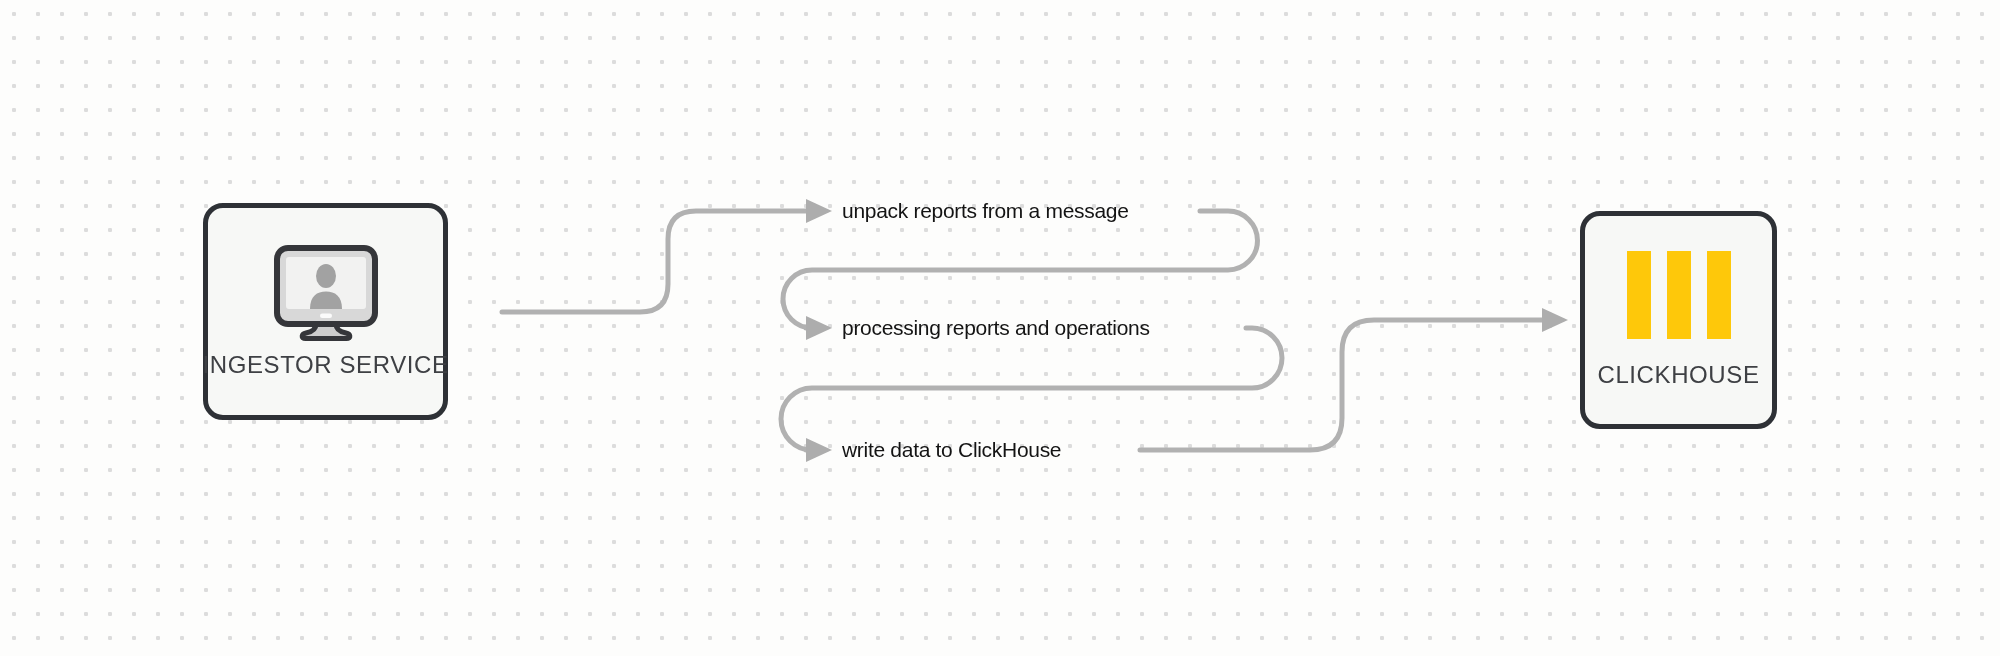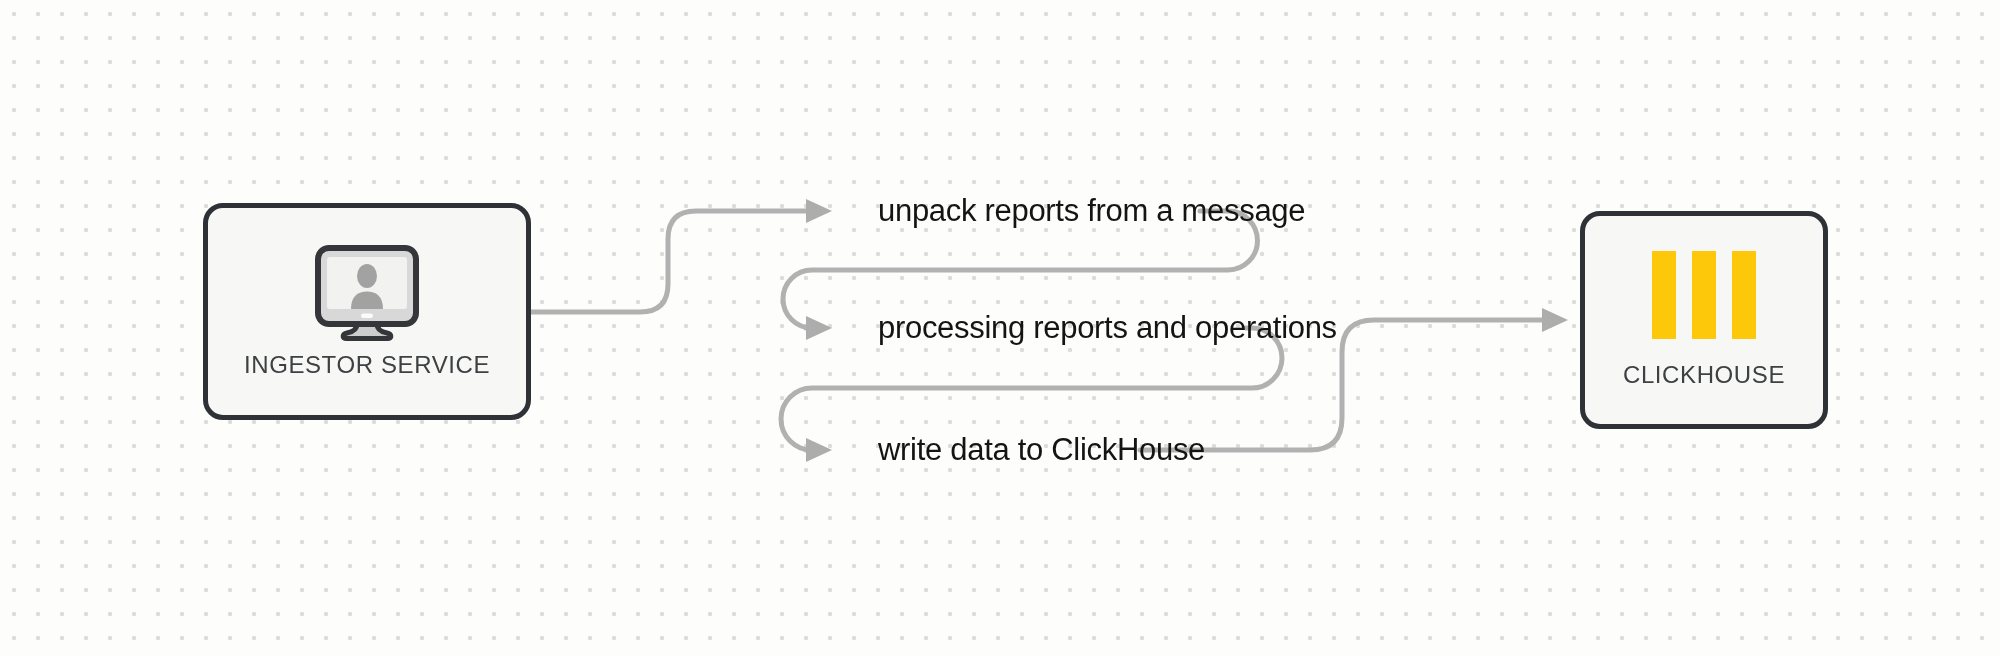--- a/index.html
+++ b/index.html
@@ -34,36 +34,36 @@
     position: absolute;
     box-sizing: border-box;
     background: #f7f8f6;
     border: 5px solid #2e3136;
     border-radius: 20px;
     display: flex;
     flex-direction: column;
     align-items: center;
     justify-content: center;
   }
-  .node-ingestor  { left: 203px; top: 203px; width: 328px; height: 217px; }
-  .node-clickhouse{ left: 1580px; top: 211px; width: 248px; height: 218px; }
+  .node-ingestor  { left: 203px; top: 203px; width: 245px; height: 217px; }
+  .node-clickhouse{ left: 1580px; top: 211px; width: 197px; height: 218px; }
   .node-label {
     font-size: 24px;
     letter-spacing: 0.6px;
     color: #3e4044;
     white-space: nowrap;
   }
   .node-ingestor .node-label   { margin-top: 10px; }
   .node-clickhouse .node-label { margin-top: 22px; }
 
   .step {
     position: absolute;
-    left: 878px;
+    left: 842px;
     line-height: 32px;
-    font-size: 31px;
+    font-size: 21px;
     letter-spacing: -0.3px;
     color: #141414;
     white-space: nowrap;
   }
   .step-1 { top: 195px; }
   .step-2 { top: 312px; text-align: center; }
   .step-3 { top: 434px; }
 </style>
 </head>
 <body>

